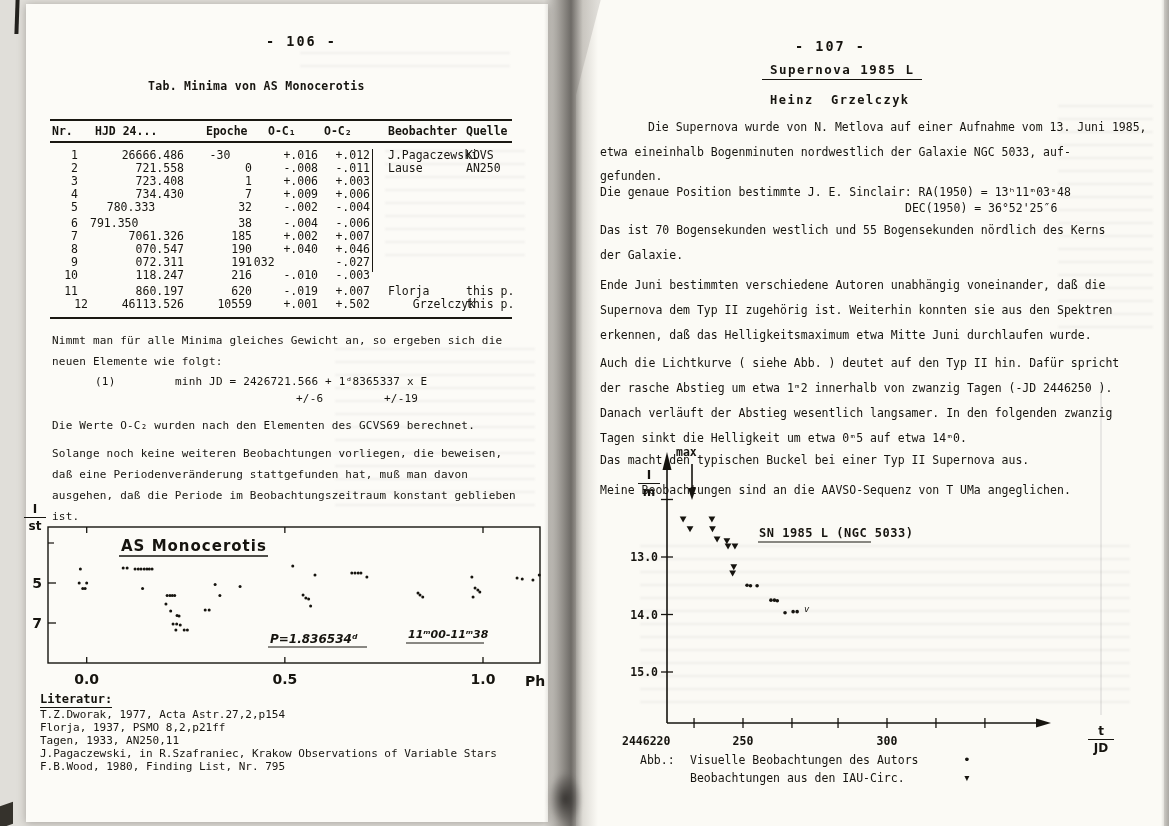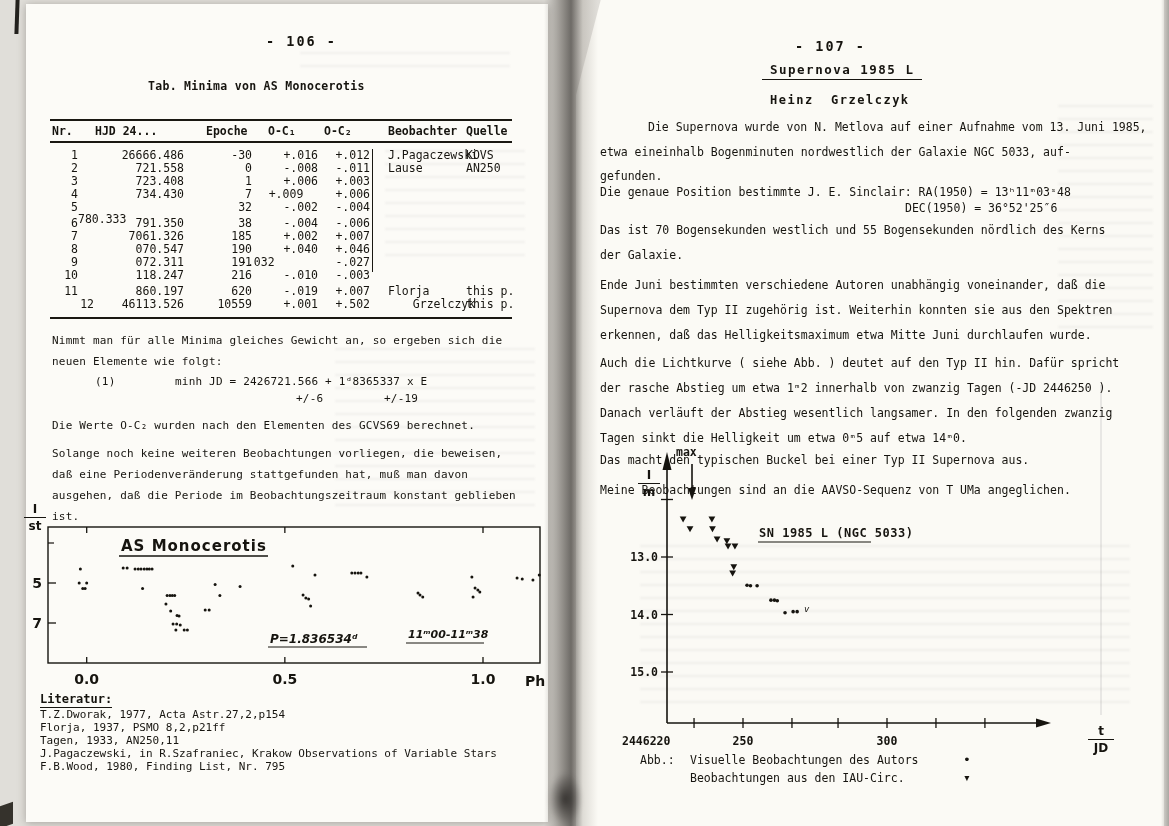--- a/index.html
+++ b/index.html
@@ -75,21 +75,21 @@
         <span class="tc" style="left: 206px; top: 124px; font-weight: 600;">Epoche</span>
         <span class="tc" style="left: 268px; top: 124px; font-weight: 600;">O-C₁</span>
         <span class="tc" style="left: 324px; top: 124px; font-weight: 600;">O-C₂</span>
         <span class="tc" style="left: 388px; top: 124px; font-weight: 600;">Beobachter</span>
         <span class="tc" style="left: 466px; top: 124px; font-weight: 600;">Quelle</span>
       </div>
     <div id="minima-rows">
         <div>
           <span class="tc" style="left: 50px; top: 148px; width: 28px; text-align: right;">1</span>
           <span class="tc" style="left: 78px; top: 148px; width: 106px; text-align: right;">26666.486</span>
-          <span class="tc" style="left: 188px; top: 148px; width: 64px; text-align: right;">-30</span>
+          <span class="tc" style="left: 188px; top: 148px; width: 64px; text-align: center;">-30</span>
           <span class="tc" style="left: 254px; top: 148px; width: 64px; text-align: right;">+.016</span>
           <span class="tc" style="left: 312px; top: 148px; width: 58px; text-align: right;">+.012</span>
           <span class="tc" style="left: 388px; top: 148px; width: 112px; text-align: left;">J.Pagaczewski</span>
           <span class="tc" style="left: 466px; top: 148px; width: 72px; text-align: left;">KOVS</span>
         </div>
         <div>
           <span class="tc" style="left: 50px; top: 161px; width: 28px; text-align: right;">2</span>
           <span class="tc" style="left: 78px; top: 161px; width: 106px; text-align: right;">721.558</span>
           <span class="tc" style="left: 188px; top: 161px; width: 64px; text-align: right;">0</span>
           <span class="tc" style="left: 254px; top: 161px; width: 64px; text-align: right;">-.008</span>
@@ -101,33 +101,33 @@
           <span class="tc" style="left: 50px; top: 174px; width: 28px; text-align: right;">3</span>
           <span class="tc" style="left: 78px; top: 174px; width: 106px; text-align: right;">723.408</span>
           <span class="tc" style="left: 188px; top: 174px; width: 64px; text-align: right;">1</span>
           <span class="tc" style="left: 254px; top: 174px; width: 64px; text-align: right;">+.006</span>
           <span class="tc" style="left: 312px; top: 174px; width: 58px; text-align: right;">+.003</span>
         </div>
         <div>
           <span class="tc" style="left: 50px; top: 187px; width: 28px; text-align: right;">4</span>
           <span class="tc" style="left: 78px; top: 187px; width: 106px; text-align: right;">734.430</span>
           <span class="tc" style="left: 188px; top: 187px; width: 64px; text-align: right;">7</span>
-          <span class="tc" style="left: 254px; top: 187px; width: 64px; text-align: center;">+.009</span>
+          <span class="tc" style="left: 254px; top: 187px; width: 64px; text-align: right;">+.009</span>
           <span class="tc" style="left: 312px; top: 187px; width: 58px; text-align: right;">+.006</span>
         </div>
         <div>
           <span class="tc" style="left: 50px; top: 200px; width: 28px; text-align: right;">5</span>
-          <span class="tc" style="left: 78px; top: 212px; width: 106px; text-align: left;">780.333</span>
+          <span class="tc" style="left: 78px; top: 200px; width: 106px; text-align: center;">780.333</span>
           <span class="tc" style="left: 188px; top: 200px; width: 64px; text-align: right;">32</span>
           <span class="tc" style="left: 254px; top: 200px; width: 64px; text-align: right;">-.002</span>
           <span class="tc" style="left: 312px; top: 200px; width: 58px; text-align: right;">-.004</span>
         </div>
         <div>
           <span class="tc" style="left: 50px; top: 216px; width: 28px; text-align: right;">6</span>
-          <span class="tc" style="left: 78px; top: 216px; width: 106px; text-align: right;">791.350</span>
+          <span class="tc" style="left: 90px; top: 216px; width: 106px; text-align: left;">791.350</span>
           <span class="tc" style="left: 188px; top: 216px; width: 64px; text-align: right;">38</span>
           <span class="tc" style="left: 254px; top: 216px; width: 64px; text-align: right;">-.004</span>
           <span class="tc" style="left: 312px; top: 216px; width: 58px; text-align: right;">-.006</span>
         </div>
         <div>
           <span class="tc" style="left: 50px; top: 229px; width: 28px; text-align: right;">7</span>
           <span class="tc" style="left: 78px; top: 229px; width: 106px; text-align: right;">7061.326</span>
           <span class="tc" style="left: 188px; top: 229px; width: 64px; text-align: right;">185</span>
           <span class="tc" style="left: 254px; top: 229px; width: 64px; text-align: right;">+.002</span>
           <span class="tc" style="left: 312px; top: 229px; width: 58px; text-align: right;">+.007</span>
@@ -156,21 +156,21 @@
         <div>
           <span class="tc" style="left: 50px; top: 284px; width: 28px; text-align: right;">11</span>
           <span class="tc" style="left: 78px; top: 284px; width: 106px; text-align: right;">860.197</span>
           <span class="tc" style="left: 188px; top: 284px; width: 64px; text-align: right;">620</span>
           <span class="tc" style="left: 254px; top: 284px; width: 64px; text-align: right;">-.019</span>
           <span class="tc" style="left: 312px; top: 284px; width: 58px; text-align: right;">+.007</span>
           <span class="tc" style="left: 388px; top: 284px; width: 112px; text-align: left;">Florja</span>
           <span class="tc" style="left: 466px; top: 284px; width: 72px; text-align: left;">this p.</span>
         </div>
         <div>
-          <span class="tc" style="left: 66px; top: 297px; width: 28px; text-align: right;">12</span>
+          <span class="tc" style="left: 60px; top: 297px; width: 28px; text-align: right;">12</span>
           <span class="tc" style="left: 78px; top: 297px; width: 106px; text-align: right;">46113.526</span>
           <span class="tc" style="left: 188px; top: 297px; width: 64px; text-align: right;">10559</span>
           <span class="tc" style="left: 254px; top: 297px; width: 64px; text-align: right;">+.001</span>
           <span class="tc" style="left: 312px; top: 297px; width: 58px; text-align: right;">+.502</span>
           <span class="tc" style="left: 388px; top: 297px; width: 112px; text-align: center;">Grzelczyk</span>
           <span class="tc" style="left: 466px; top: 297px; width: 72px; text-align: left;">this p.</span>
         </div>
       </div>
   </div>
 

